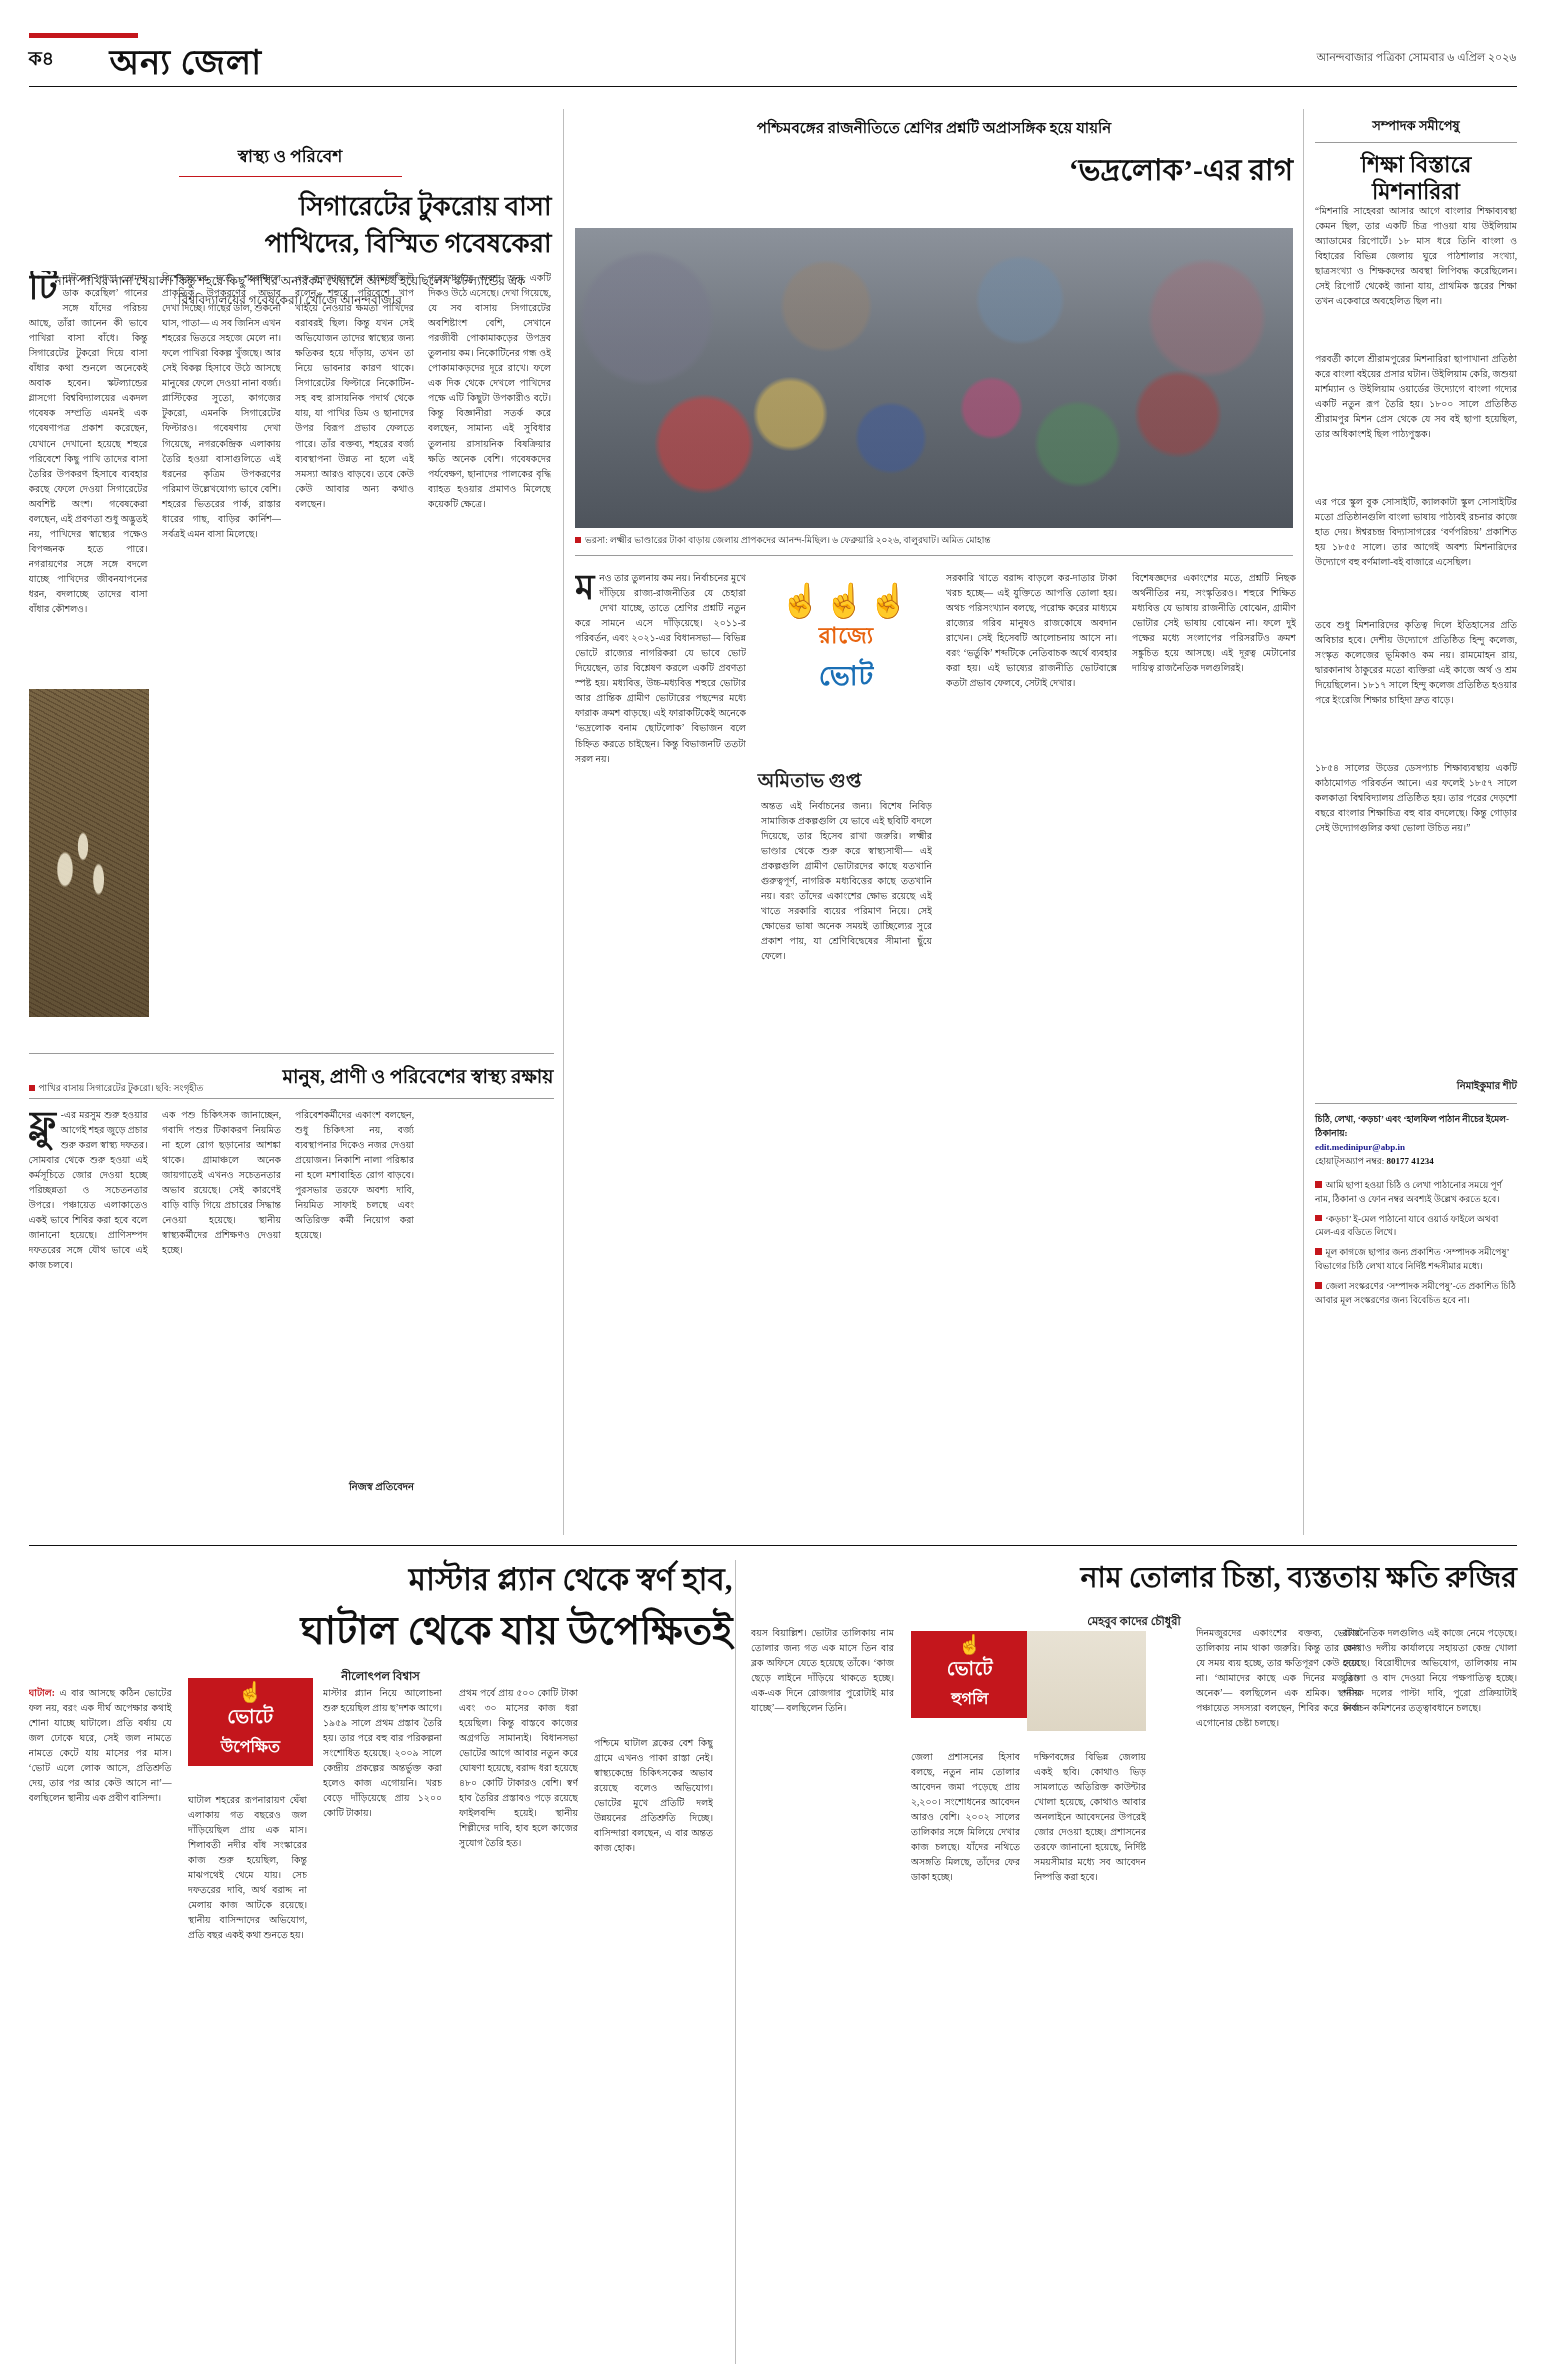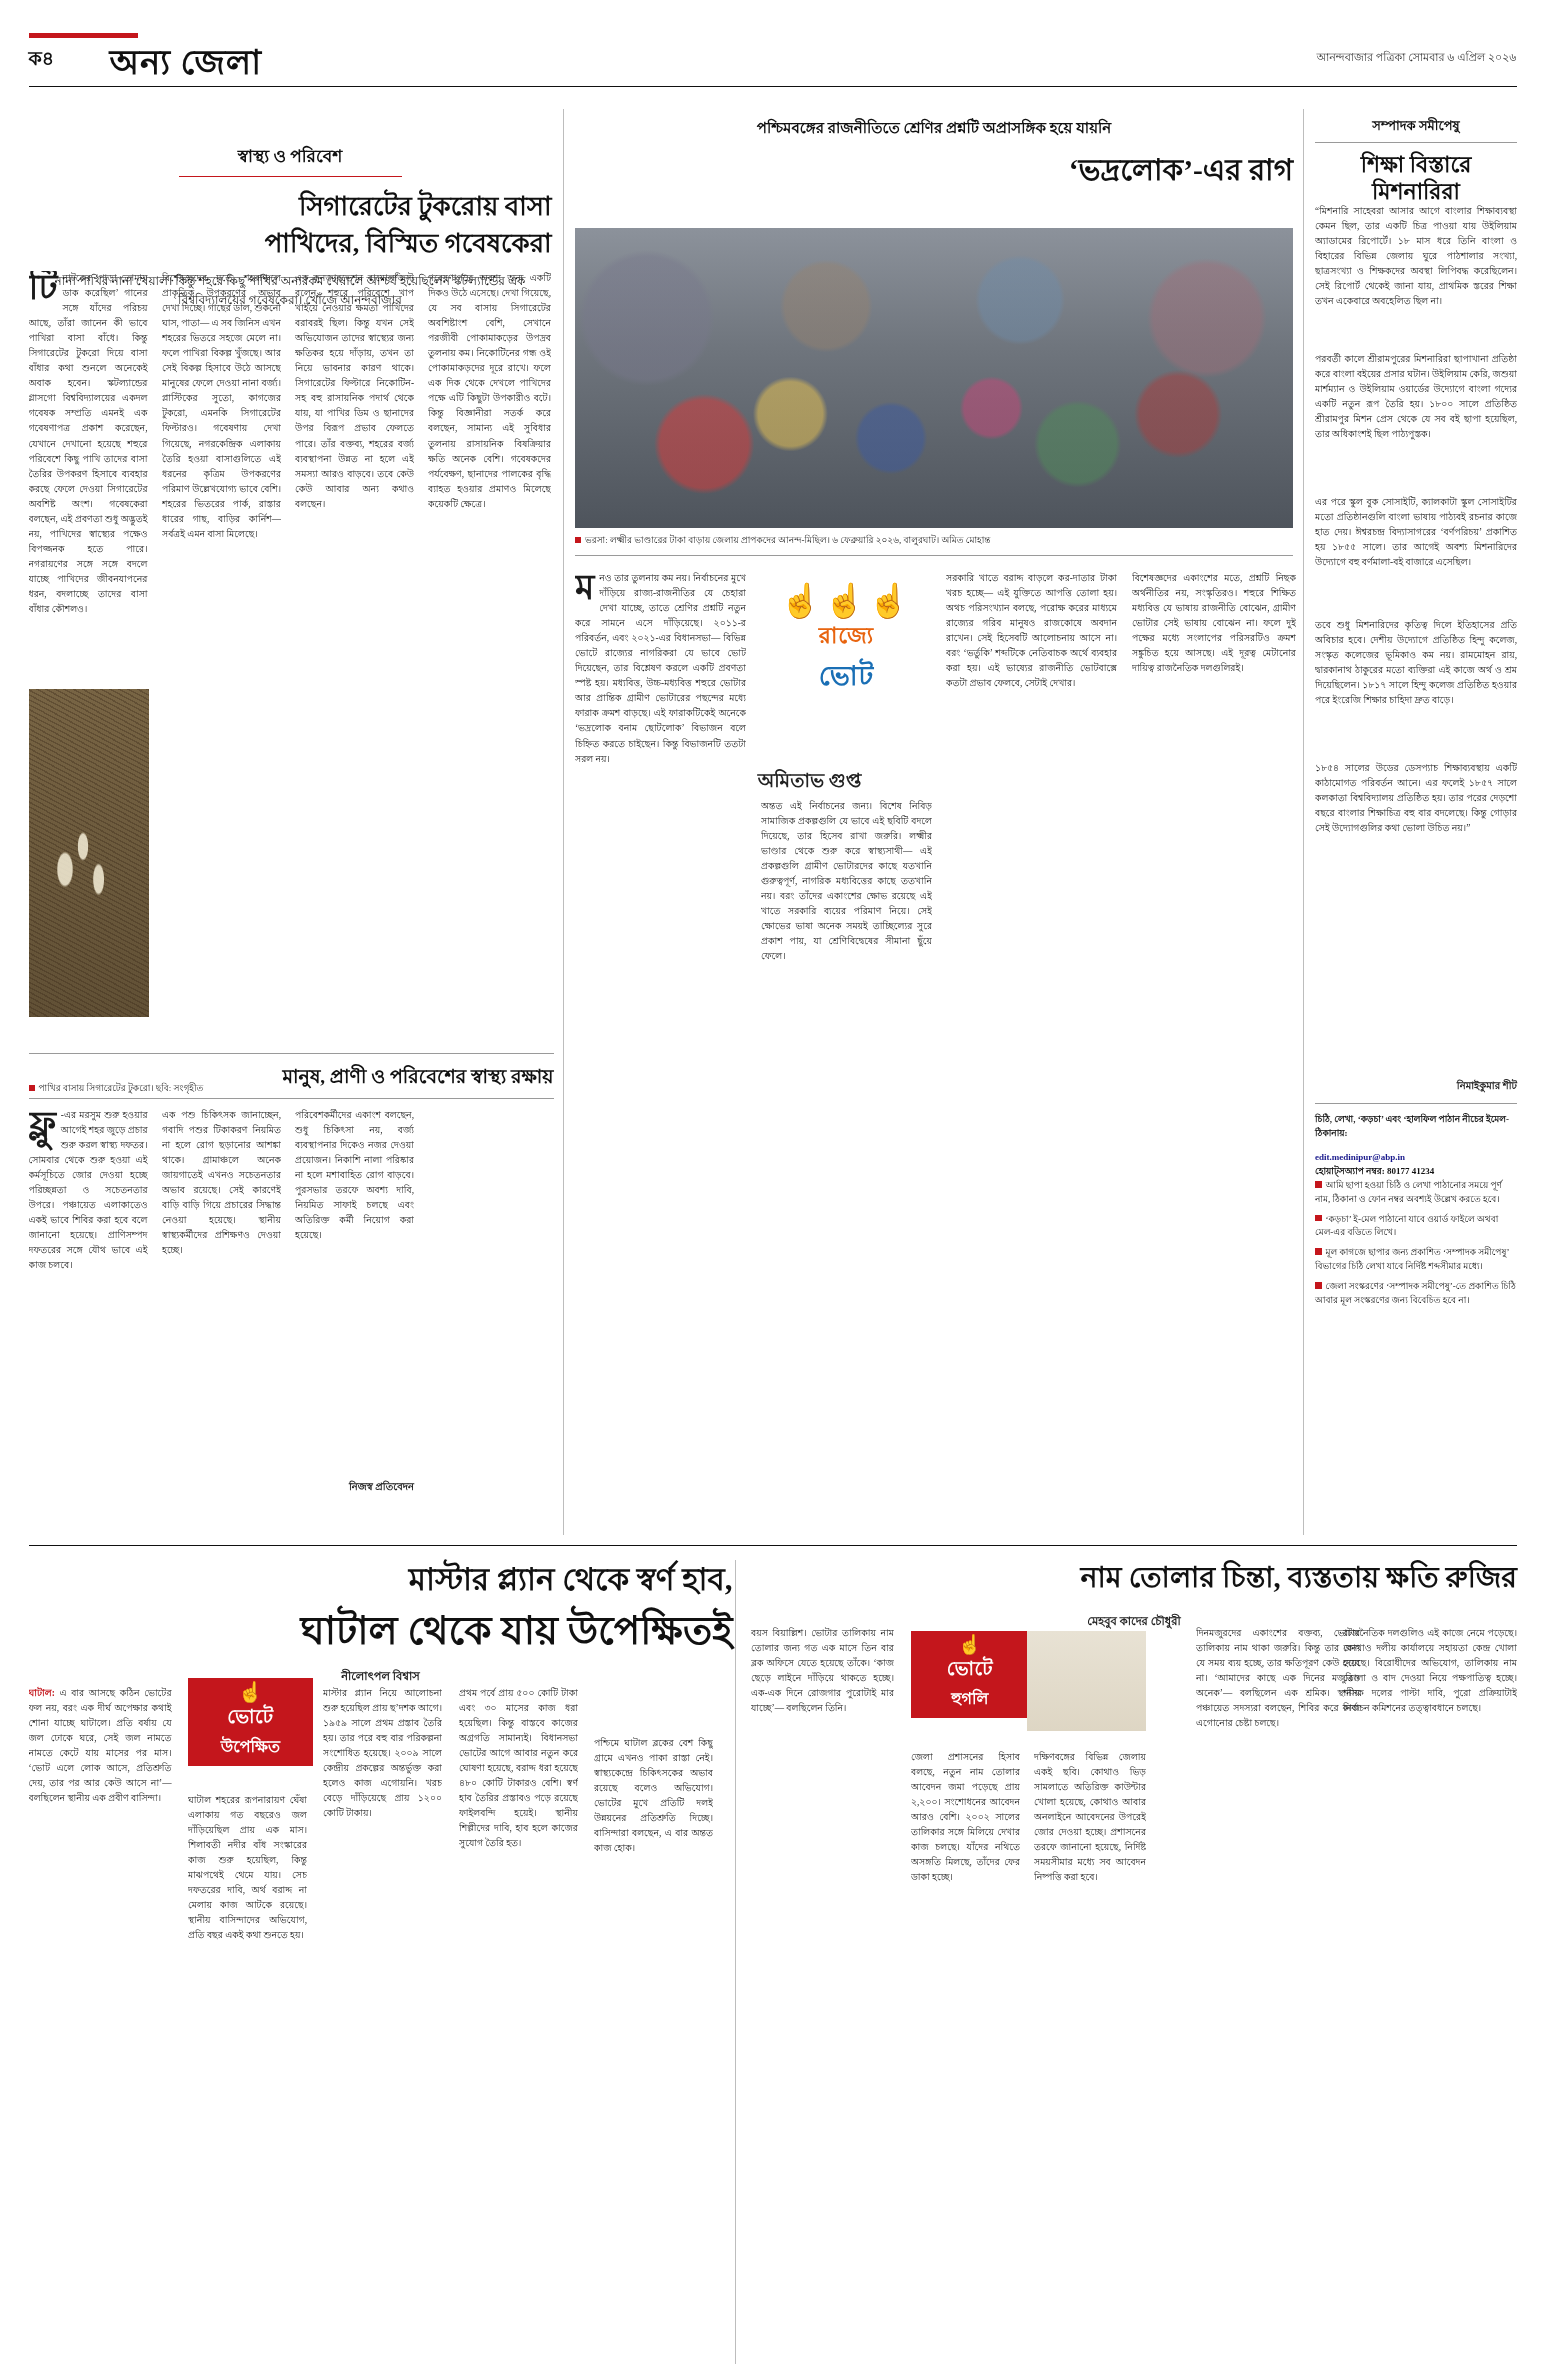--- a/index.html
+++ b/index.html
@@ -298,22 +298,22 @@
   <div class="body-col" style="position:absolute; left:1315px; top:352px; width:202px; height:138px;">পরবর্তী কালে শ্রীরামপুরের মিশনারিরা ছাপাখানা প্রতিষ্ঠা করে বাংলা বইয়ের প্রসার ঘটান। উইলিয়াম কেরি, জশুয়া মার্শম্যান ও উইলিয়াম ওয়ার্ডের উদ্যোগে বাংলা গদ্যের একটি নতুন রূপ তৈরি হয়। ১৮০০ সালে প্রতিষ্ঠিত শ্রীরামপুর মিশন প্রেস থেকে যে সব বই ছাপা হয়েছিল, তার অধিকাংশই ছিল পাঠ্যপুস্তক।</div>
   <div class="body-col" style="position:absolute; left:1315px; top:495px; width:202px; height:119px;">এর পরে স্কুল বুক সোসাইটি, ক্যালকাটা স্কুল সোসাইটির মতো প্রতিষ্ঠানগুলি বাংলা ভাষায় পাঠ্যবই রচনার কাজে হাত দেয়। ঈশ্বরচন্দ্র বিদ্যাসাগরের ‘বর্ণপরিচয়’ প্রকাশিত হয় ১৮৫৫ সালে। তার আগেই অবশ্য মিশনারিদের উদ্যোগে বহু বর্ণমালা-বই বাজারে এসেছিল।</div>
   <div class="body-col" style="position:absolute; left:1315px; top:618px; width:202px; height:138px;">তবে শুধু মিশনারিদের কৃতিত্ব দিলে ইতিহাসের প্রতি অবিচার হবে। দেশীয় উদ্যোগে প্রতিষ্ঠিত হিন্দু কলেজ, সংস্কৃত কলেজের ভূমিকাও কম নয়। রামমোহন রায়, দ্বারকানাথ ঠাকুরের মতো ব্যক্তিরা এই কাজে অর্থ ও শ্রম দিয়েছিলেন। ১৮১৭ সালে হিন্দু কলেজ প্রতিষ্ঠিত হওয়ার পরে ইংরেজি শিক্ষার চাহিদা দ্রুত বাড়ে।</div>
   <div class="body-col" style="position:absolute; left:1315px; top:761px; width:202px; height:314px;">১৮৫৪ সালের উডের ডেসপ্যাচ শিক্ষাব্যবস্থায় একটি কাঠামোগত পরিবর্তন আনে। এর ফলেই ১৮৫৭ সালে কলকাতা বিশ্ববিদ্যালয় প্রতিষ্ঠিত হয়। তার পরের দেড়শো বছরে বাংলার শিক্ষাচিত্র বহু বার বদলেছে। কিন্তু গোড়ার সেই উদ্যোগগুলির কথা ভোলা উচিত নয়।”</div>
   <div class="byline" style="position:absolute; left:1315px; top:1078px; width:202px; text-align:right;">নিমাইকুমার শীট</div>
 
   <div class="rule-h" style="left:1315px; top:1103px; width:202px;"></div>
 
   <div class="contact-box" style="position:absolute; left:1315px; top:1113px; width:202px;">
     <div style="font-weight:bold;">চিঠি, লেখা, ‘কড়চা’ এবং ‘হালফিল পাঠান নীচের ইমেল-ঠিকানায়:</div>
-    <div class="mail" style="font-weight:bold; margin-top:11px;">edit.medinipur@abp.in</div>
-    <div style="margin-top:16px; display:inline;font-weight:bold;">হোয়াট্‌সঅ্যাপ নম্বর:</div>
+    <div class="mail" style="font-weight:bold; margin-top:1px;">edit.medinipur@abp.in</div>
+    <div style="margin-top:16px; display:inline;">হোয়াট্‌সঅ্যাপ নম্বর:</div>
     <span style="font-weight:bold;">80177 41234</span>
   </div>
 
   <div style="position:absolute; left:1315px; top:1179px; width:202px; font-size:9px; line-height:1.5;">
     <div class="list-item">
       <span class="bullet-red"></span><span>আমি ছাপা হওয়া চিঠি ও লেখা পাঠানোর সময়ে পূর্ণ নাম, ঠিকানা ও ফোন নম্বর অবশ্যই উল্লেখ করতে হবে।</span>
     </div>
     <div class="list-item">
       <span class="bullet-red"></span><span>‘কড়চা’ ই-মেল পাঠানো যাবে ওয়ার্ড ফাইলে অথবা মেল-এর বডিতে লিখে।</span>
     </div>

